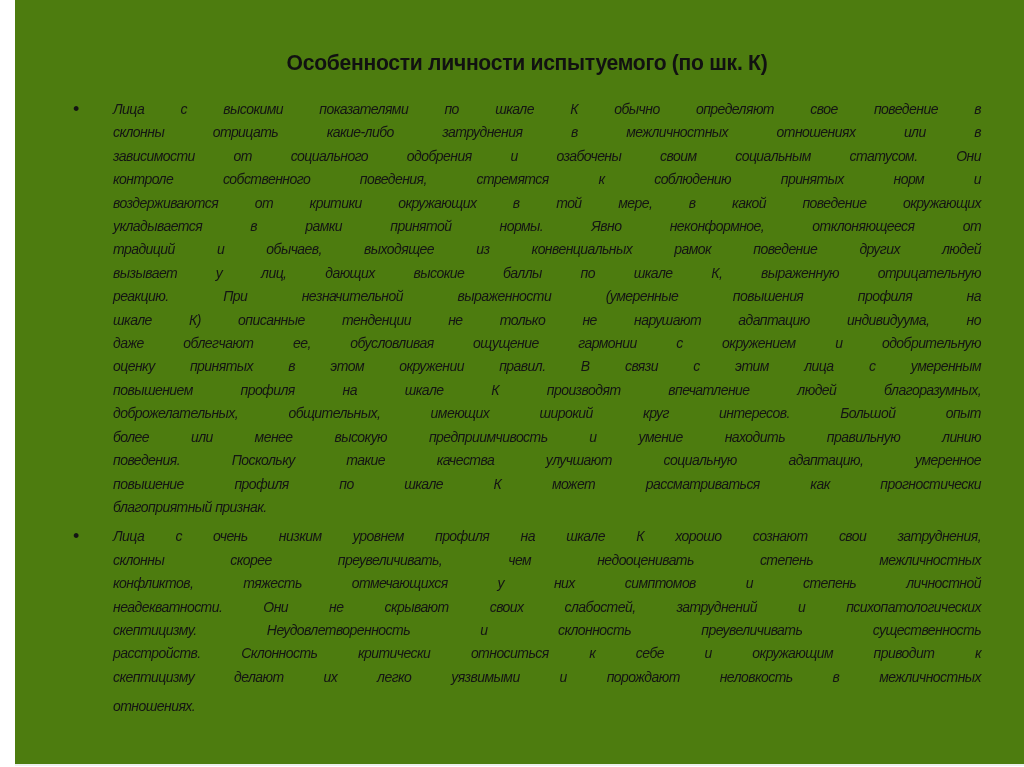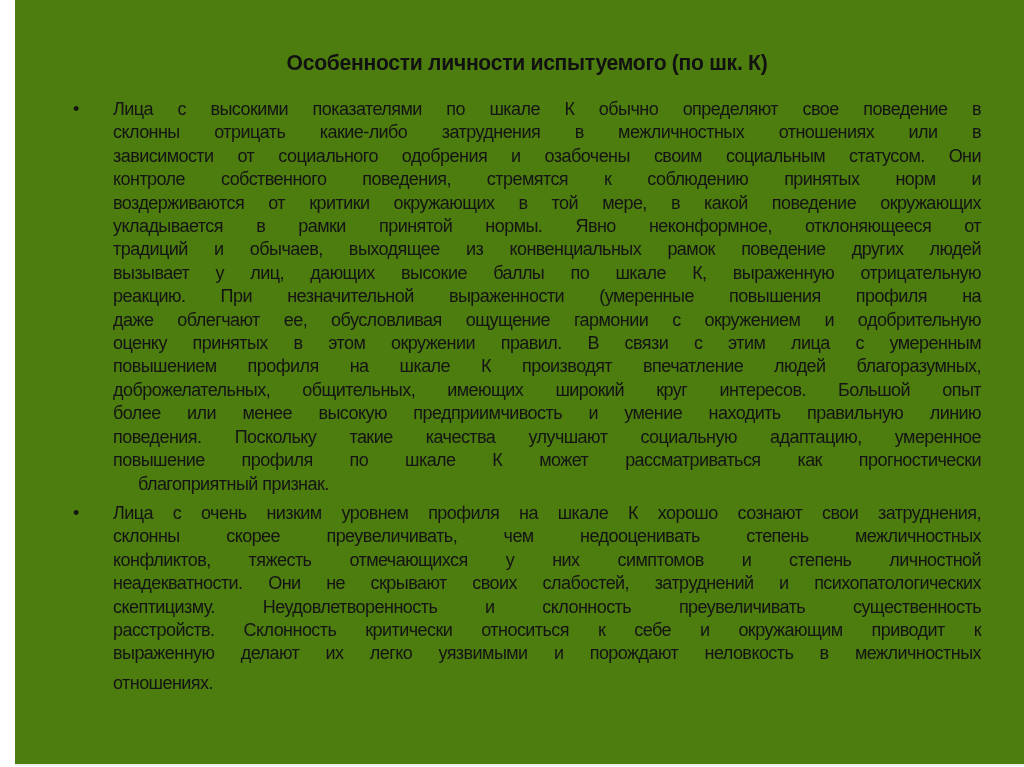--- a/index.html
+++ b/index.html
@@ -16,23 +16,23 @@
     }
     .content {
       position: absolute; left: 58px; top: 98px; width: 910px;
       font-family: "Liberation Sans", sans-serif; color: #141414;
     }
     .bullet-item { position: relative; padding-left: 40px; margin-bottom: 6px; }
     .bullet-dot {
       position: absolute; left: 0; top: 0; width: 20px; font-size: 18px; line-height: 23.4px;
     }
     .line {
-      display: block; font-size: 18px; line-height: 23.4px; white-space: nowrap;
+      display: block; font-size: 14px; line-height: 23.4px; white-space: nowrap;
       text-align: justify; text-align-last: justify; letter-spacing: -0.55px;
-      width: 868px; overflow: visible;
+      width: 868px; overflow: visible; font-style: italic;
     }
     .line.last { text-align-last: left; }
   </style>
 </head>
 <body>
 
 <div class="slide">
   <div class="title">Особенности личности испытуемого (по шк. К)</div>
 
   <div class="content">
@@ -41,38 +41,39 @@
       <div>
         <span class="line" style="width: 868px; display: block;">Лица с высокими показателями по шкале К обычно определяют свое поведение в</span>
         <span class="line" style="width: 868px; display: block;">склонны отрицать какие-либо затруднения в межличностных отношениях или в</span>
         <span class="line" style="width: 868px; display: block;">зависимости от социального одобрения и озабочены своим социальным статусом. Они</span>
         <span class="line" style="width: 868px; display: block;">контроле собственного поведения, стремятся к соблюдению принятых норм и</span>
         <span class="line" style="width: 868px; display: block;">воздерживаются от критики окружающих в той мере, в какой поведение окружающих</span>
         <span class="line" style="width: 868px; display: block;">укладывается в рамки принятой нормы. Явно неконформное, отклоняющееся от</span>
         <span class="line" style="width: 868px; display: block;">традиций и обычаев, выходящее из конвенциальных рамок поведение других людей</span>
         <span class="line" style="width: 868px; display: block;">вызывает у лиц, дающих высокие баллы по шкале К, выраженную отрицательную</span>
         <span class="line" style="width: 868px; display: block;">реакцию. При незначительной выраженности (умеренные повышения профиля на</span>
+        <span class="line" style="width: 868px; display: block;">шкале К) описанные тенденции не только не нарушают адаптацию индивидуума, но</span>
         <span class="line" style="width: 868px; display: block;">даже облегчают ее, обусловливая ощущение гармонии с окружением и одобрительную</span>
         <span class="line" style="width: 868px; display: block;">оценку принятых в этом окружении правил. В связи с этим лица с умеренным</span>
         <span class="line" style="width: 868px; display: block;">повышением профиля на шкале К производят впечатление людей благоразумных,</span>
         <span class="line" style="width: 868px; display: block;">доброжелательных, общительных, имеющих широкий круг интересов. Большой опыт</span>
         <span class="line" style="width: 868px; display: block;">более или менее высокую предприимчивость и умение находить правильную линию</span>
         <span class="line" style="width: 868px; display: block;">поведения. Поскольку такие качества улучшают социальную адаптацию, умеренное</span>
         <span class="line" style="width: 868px; display: block;">повышение профиля по шкале К может рассматриваться как прогностически</span>
-        <span class="line last" style="width: 868px; display: block; margin-left: 25px;">благоприятный признак.</span>
+        <span class="line last" style="width: 868px; display: block;">благоприятный признак.</span>
       </div>
     </div>
 
     <div class="bullet-item">
       <span class="bullet-dot">•</span>
       <div>
         <span class="line" style="width: 868px; display: block;">Лица с очень низким уровнем профиля на шкале К хорошо сознают свои затруднения,</span>
         <span class="line" style="width: 868px; display: block;">склонны скорее преувеличивать, чем недооценивать степень межличностных</span>
         <span class="line" style="width: 868px; display: block;">конфликтов, тяжесть отмечающихся у них симптомов и степень личностной</span>
         <span class="line" style="width: 868px; display: block;">неадекватности. Они не скрывают своих слабостей, затруднений и психопатологических</span>
         <span class="line" style="width: 868px; display: block;">скептицизму. Неудовлетворенность и склонность преувеличивать существенность</span>
         <span class="line" style="width: 868px; display: block;">расстройств. Склонность критически относиться к себе и окружающим приводит к</span>
-        <span class="line" style="width: 868px; display: block;">выраженную делают их легко уязвимыми и порождают неловкость в межличностных</span>
+        <span class="line" style="width: 868px; display: block;">скептицизму делают их легко уязвимыми и порождают неловкость в межличностных</span>
         <span class="line last" style="width: 868px; display: block; margin-top: 6px;">отношениях.</span>
       </div>
     </div>
   </div>
 </div>
 
 </body></html>

